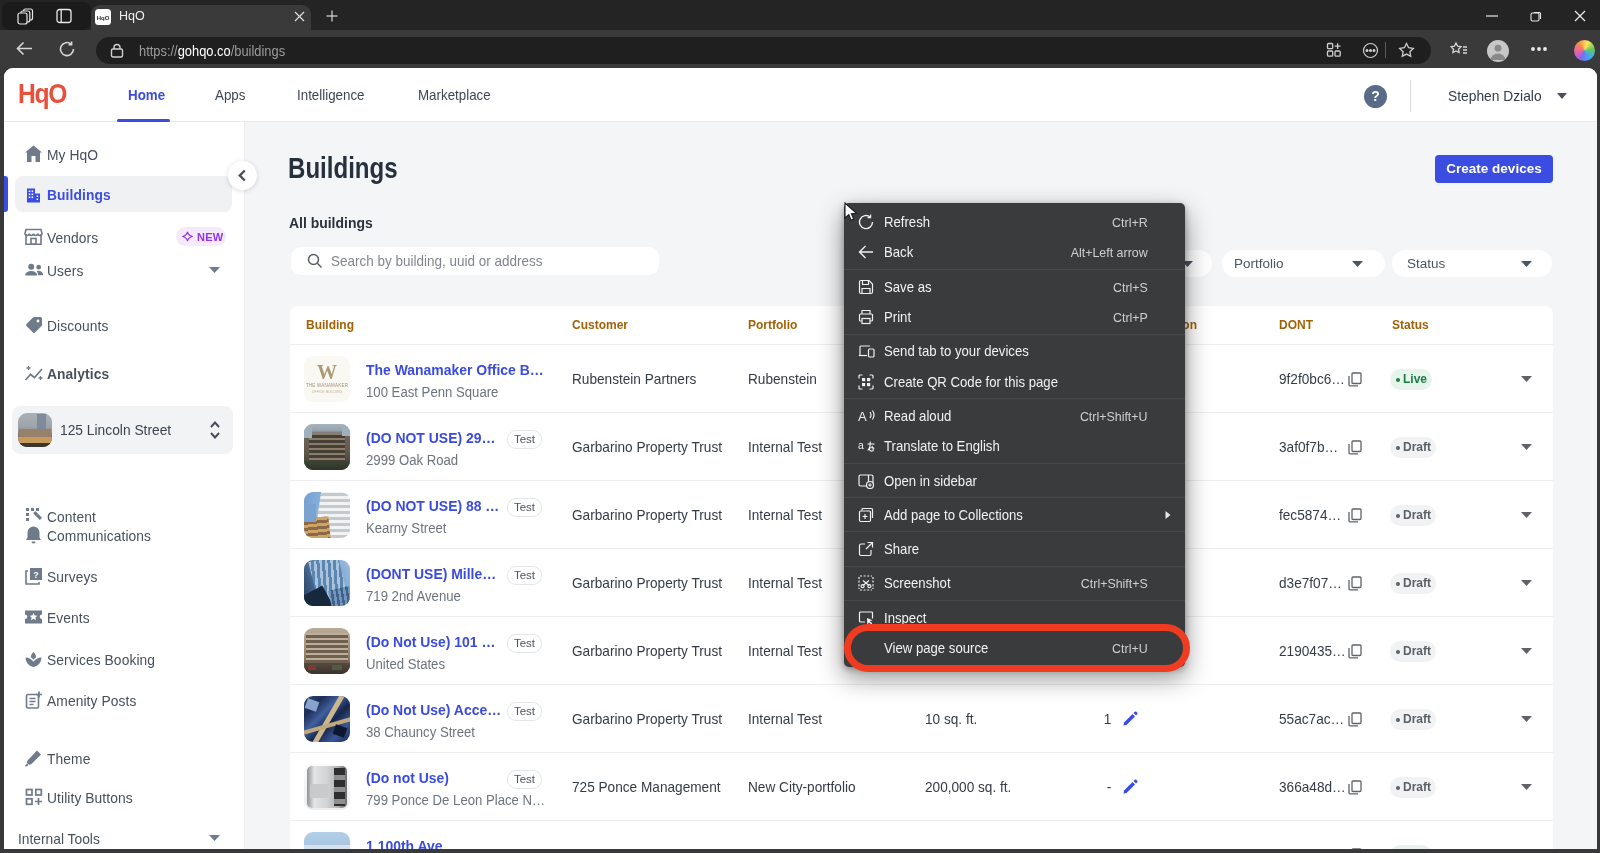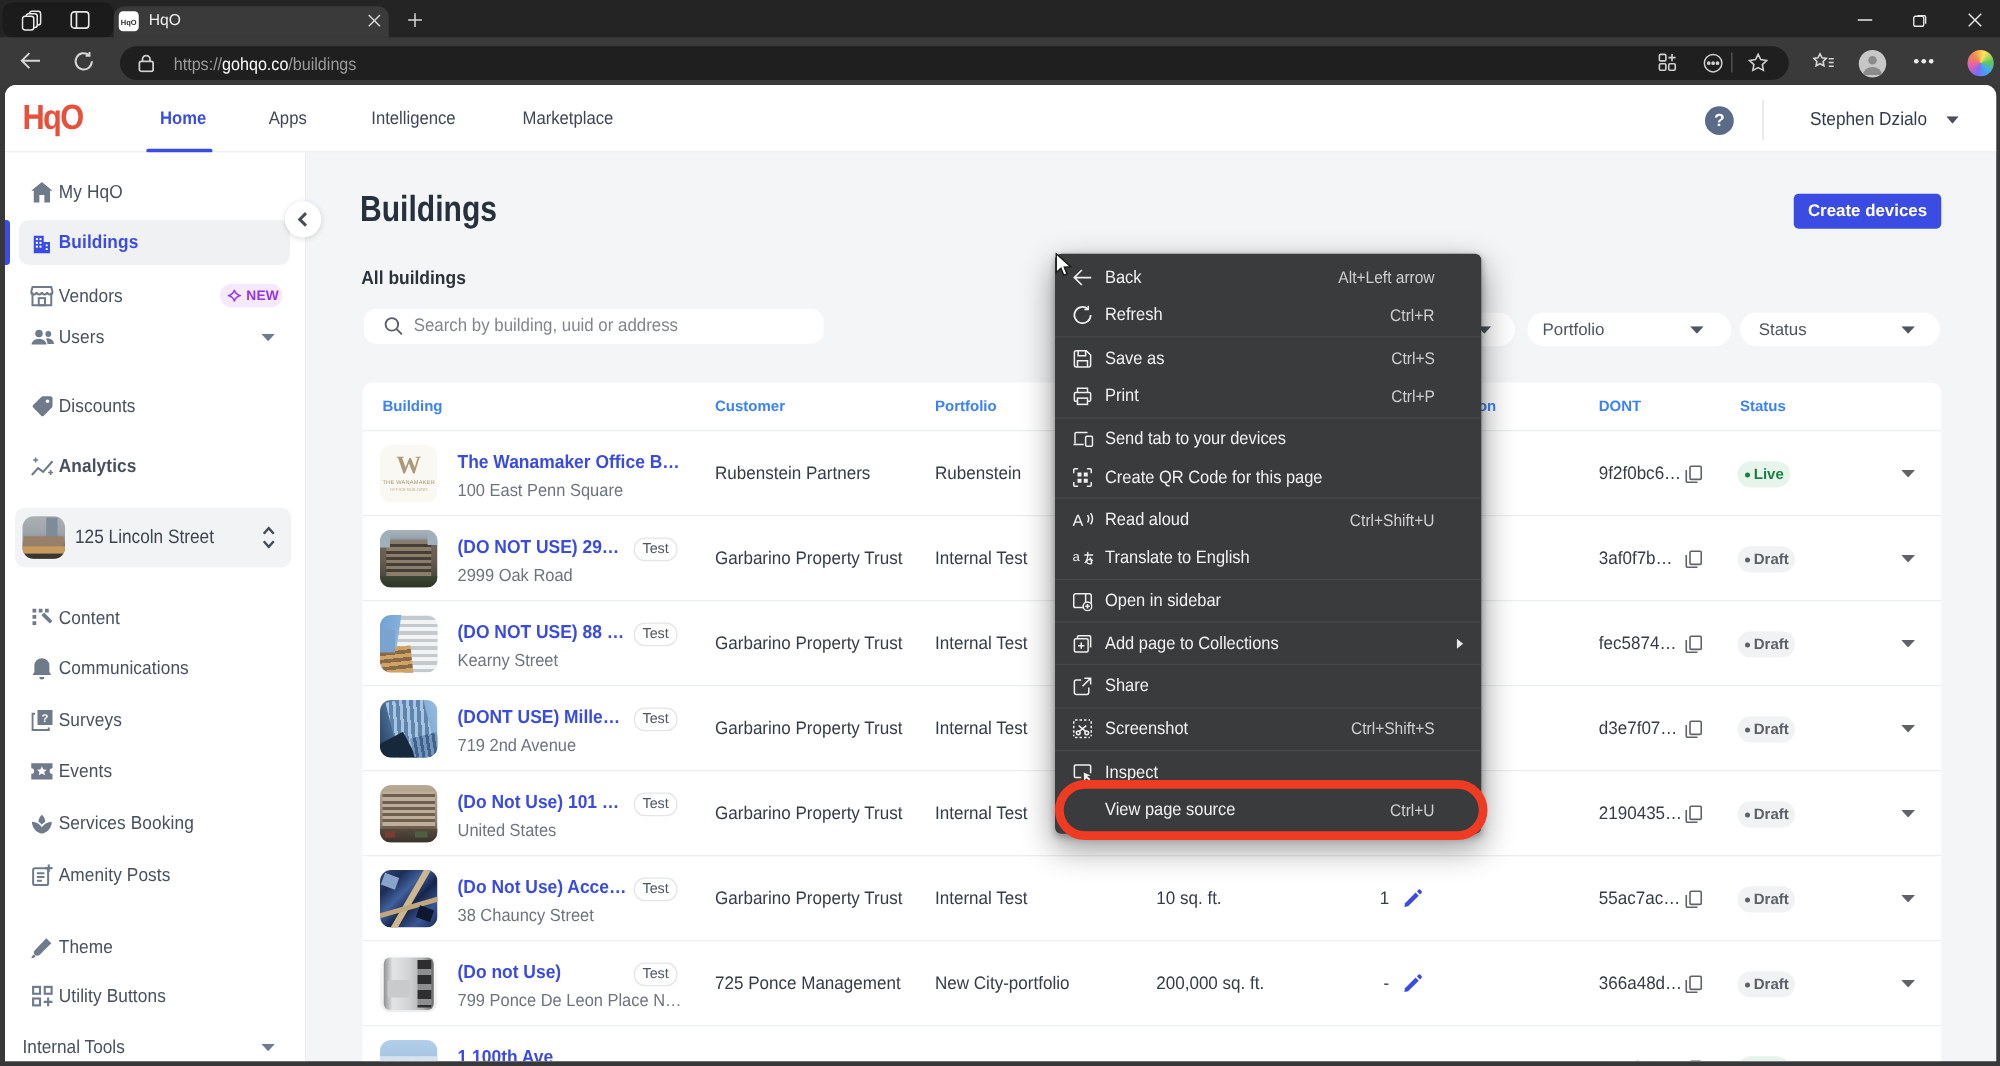--- a/index.html
+++ b/index.html
@@ -13,21 +13,21 @@
   #toolbar { left:0; top:30px; width:1600px; height:38px; background:#3a3a3b; }
   #urlpill { left:96px; top:37px; width:1335px; height:27px; background:#1f1f20; border-radius:14px; }
   
   #page { left:4px; top:68px; width:1593px; height:781px; background:#f4f5f6; border-radius:9px 9px 0 0; overflow:hidden; }
   #appheader { left:0px; top:0px; width:1593px; height:54px; background:#fff; border-bottom:1px solid #e9eaec; }
   #sidebar { left:0px; top:54px; width:241px; height:727px; background:#fff; border-right:1px solid #ededef; }
   .navitem { position:absolute; left:0; width:241px; height:36px; }
   .navitem .ic { position:absolute; left:19px; top:50%; transform:translateY(-50%); width:21px; display:flex; justify-content:center; }
   .navitem .lb { position:absolute; left:43px; top:50%; transform:translateY(-50%) scale(0.92,1); transform-origin:0 50%; white-space:nowrap; font-size:15px; color:#47505d; letter-spacing:.1px; }
   
-  .hcell { position:absolute; top:0; height:38px; line-height:38px; font-size:12px; font-weight:bold; color:#3b82f6; }
+  .hcell { position:absolute; top:0; height:38px; line-height:38px; font-size:12px; font-weight:bold; color:#a16207; }
   .row { position:absolute; left:0; width:1263px; height:68px; border-top:1px solid #eceef0; }
   .thumb { position:absolute; left:14px; top:11px; width:46px; height:46px; border-radius:9px; overflow:hidden; }
   .btitle { position:absolute; left:76px; top:16px; font-size:15px; font-weight:bold; color:#3a4be0; transform:scale(0.93,1); transform-origin:0 0; white-space:nowrap; }
   .baddr  { position:absolute; left:76px; top:39px; font-size:14px; color:#6d747e; transform:scale(0.94,1); transform-origin:0 0; white-space:nowrap; }
   .testbadge { position:absolute; left:217px; top:17px; width:35px; height:19px; border:1px solid #e3e5e8; border-radius:9px; font-size:11.5px; color:#4d5560; text-align:center; line-height:17px; background:#fff; }
   .ccell { position:absolute; top:0; height:68px; line-height:68px; font-size:14.5px; color:#343c46; transform:scale(0.94,1); transform-origin:0 50%; white-space:nowrap; }
   .chip { position:absolute; left:1100px; top:24px; height:21px; border-radius:11px; font-size:12px; font-weight:bold; line-height:21px; padding:0 5px 0 13px; }
   .chip .dot { position:absolute; left:6px; top:8.5px; width:4px; height:4px; border-radius:2px; }
   .caretcell { position:absolute; left:1231px; top:31px; }
   .copyic { position:absolute; left:1058px; top:27px; }
@@ -268,21 +268,21 @@
           <div style="position:absolute;left:1px;top:16px;width:32px;height:8px;background:#97816b;"></div>
           <div style="position:absolute;left:0px;top:24px;width:34px;height:6px;background:#c79b5e;"></div>
           <div style="position:absolute;left:0px;top:30px;width:34px;height:4px;background:#3d362f;"></div>
         </div>
         <div style="position:absolute;left:56px;top:15px;font-size:15.5px;color:#3c454f;transform:scale(0.89,1);transform-origin:0 0;white-space:nowrap;">125 Lincoln Street</div>
         <svg style="position:absolute;left:206px;top:15px;" width="10" height="18" viewBox="0 0 10 18" fill="none" stroke="#444c57" stroke-width="1.9">
           <path d="M1 6 L5 1.5 L9 6"></path>
           <path d="M1 12 L5 16.5 L9 12"></path>
         </svg>
       </div>
-      <div class="navitem" style="top: 409px; padding-left: 32px;">
+      <div class="navitem" style="top: 430px; padding-left: 32px;">
         <div class="ic">
           <svg width="18" height="18" viewBox="0 0 18 18" fill="#6f7b8a">
             <rect x="1" y="1" width="3" height="3"></rect>
             <rect x="6" y="1" width="3" height="3"></rect>
             <rect x="11" y="1" width="3" height="3"></rect>
             <rect x="1" y="6" width="3" height="3"></rect>
             <rect x="1" y="11" width="3" height="3"></rect>
             <path d="M7 6 L16.5 6 L16.5 9 L7 9 Z" transform="rotate(45 11 9)"></path>
           </svg>
         </div>
@@ -601,35 +601,35 @@
           </svg>
           <div class="chip" style="background:#e6f4ec;color:#1d7d46;">Live</div>
         </div>
       </div>
   </div>
 
   <div class="abs" id="menu">
       <div class="mi">
         <div class="mic">
           <svg width="16" height="16" viewBox="0 0 16 16" fill="none" stroke="#f0f0f0" stroke-width="1.2">
+            <path d="M14.5 8 A6.5 6.5 0 1 1 12.3 3.2" stroke-width="1.4"></path>
+            <path d="M12.6 0.5 L12.6 3.6 L9.5 3.6"></path>
+          </svg>
+        </div>
+        <div class="ml">Refresh</div>
+        <div class="ms">Ctrl+R</div>
+      </div>
+      <div class="mi">
+        <div class="mic">
+          <svg width="16" height="16" viewBox="0 0 16 16" fill="none" stroke="#f0f0f0" stroke-width="1.2">
             <path d="M15 8 H1.5 M7.5 2 L1.5 8 L7.5 14" stroke-width="1.4"></path>
           </svg>
         </div>
         <div class="ml">Back</div>
         <div class="ms">Alt+Left arrow</div>
-      </div>
-      <div class="mi">
-        <div class="mic">
-          <svg width="16" height="16" viewBox="0 0 16 16" fill="none" stroke="#f0f0f0" stroke-width="1.2">
-            <path d="M14.5 8 A6.5 6.5 0 1 1 12.3 3.2" stroke-width="1.4"></path>
-            <path d="M12.6 0.5 L12.6 3.6 L9.5 3.6"></path>
-          </svg>
-        </div>
-        <div class="ml">Refresh</div>
-        <div class="ms">Ctrl+R</div>
       </div>
       <div class="msep"></div>
       <div class="mi">
         <div class="mic">
           <svg width="16" height="16" viewBox="0 0 16 16" fill="none" stroke="#f0f0f0" stroke-width="1.2">
             <path d="M1.5 3 Q1.5 1.5 3 1.5 L11 1.5 L14.5 5 L14.5 13 Q14.5 14.5 13 14.5 L3 14.5 Q1.5 14.5 1.5 13 Z"></path>
             <path d="M4.5 1.5 V5.5 H10.5 V1.5"></path>
             <path d="M4 14.5 V9.5 H12 V14.5"></path>
           </svg>
         </div>

